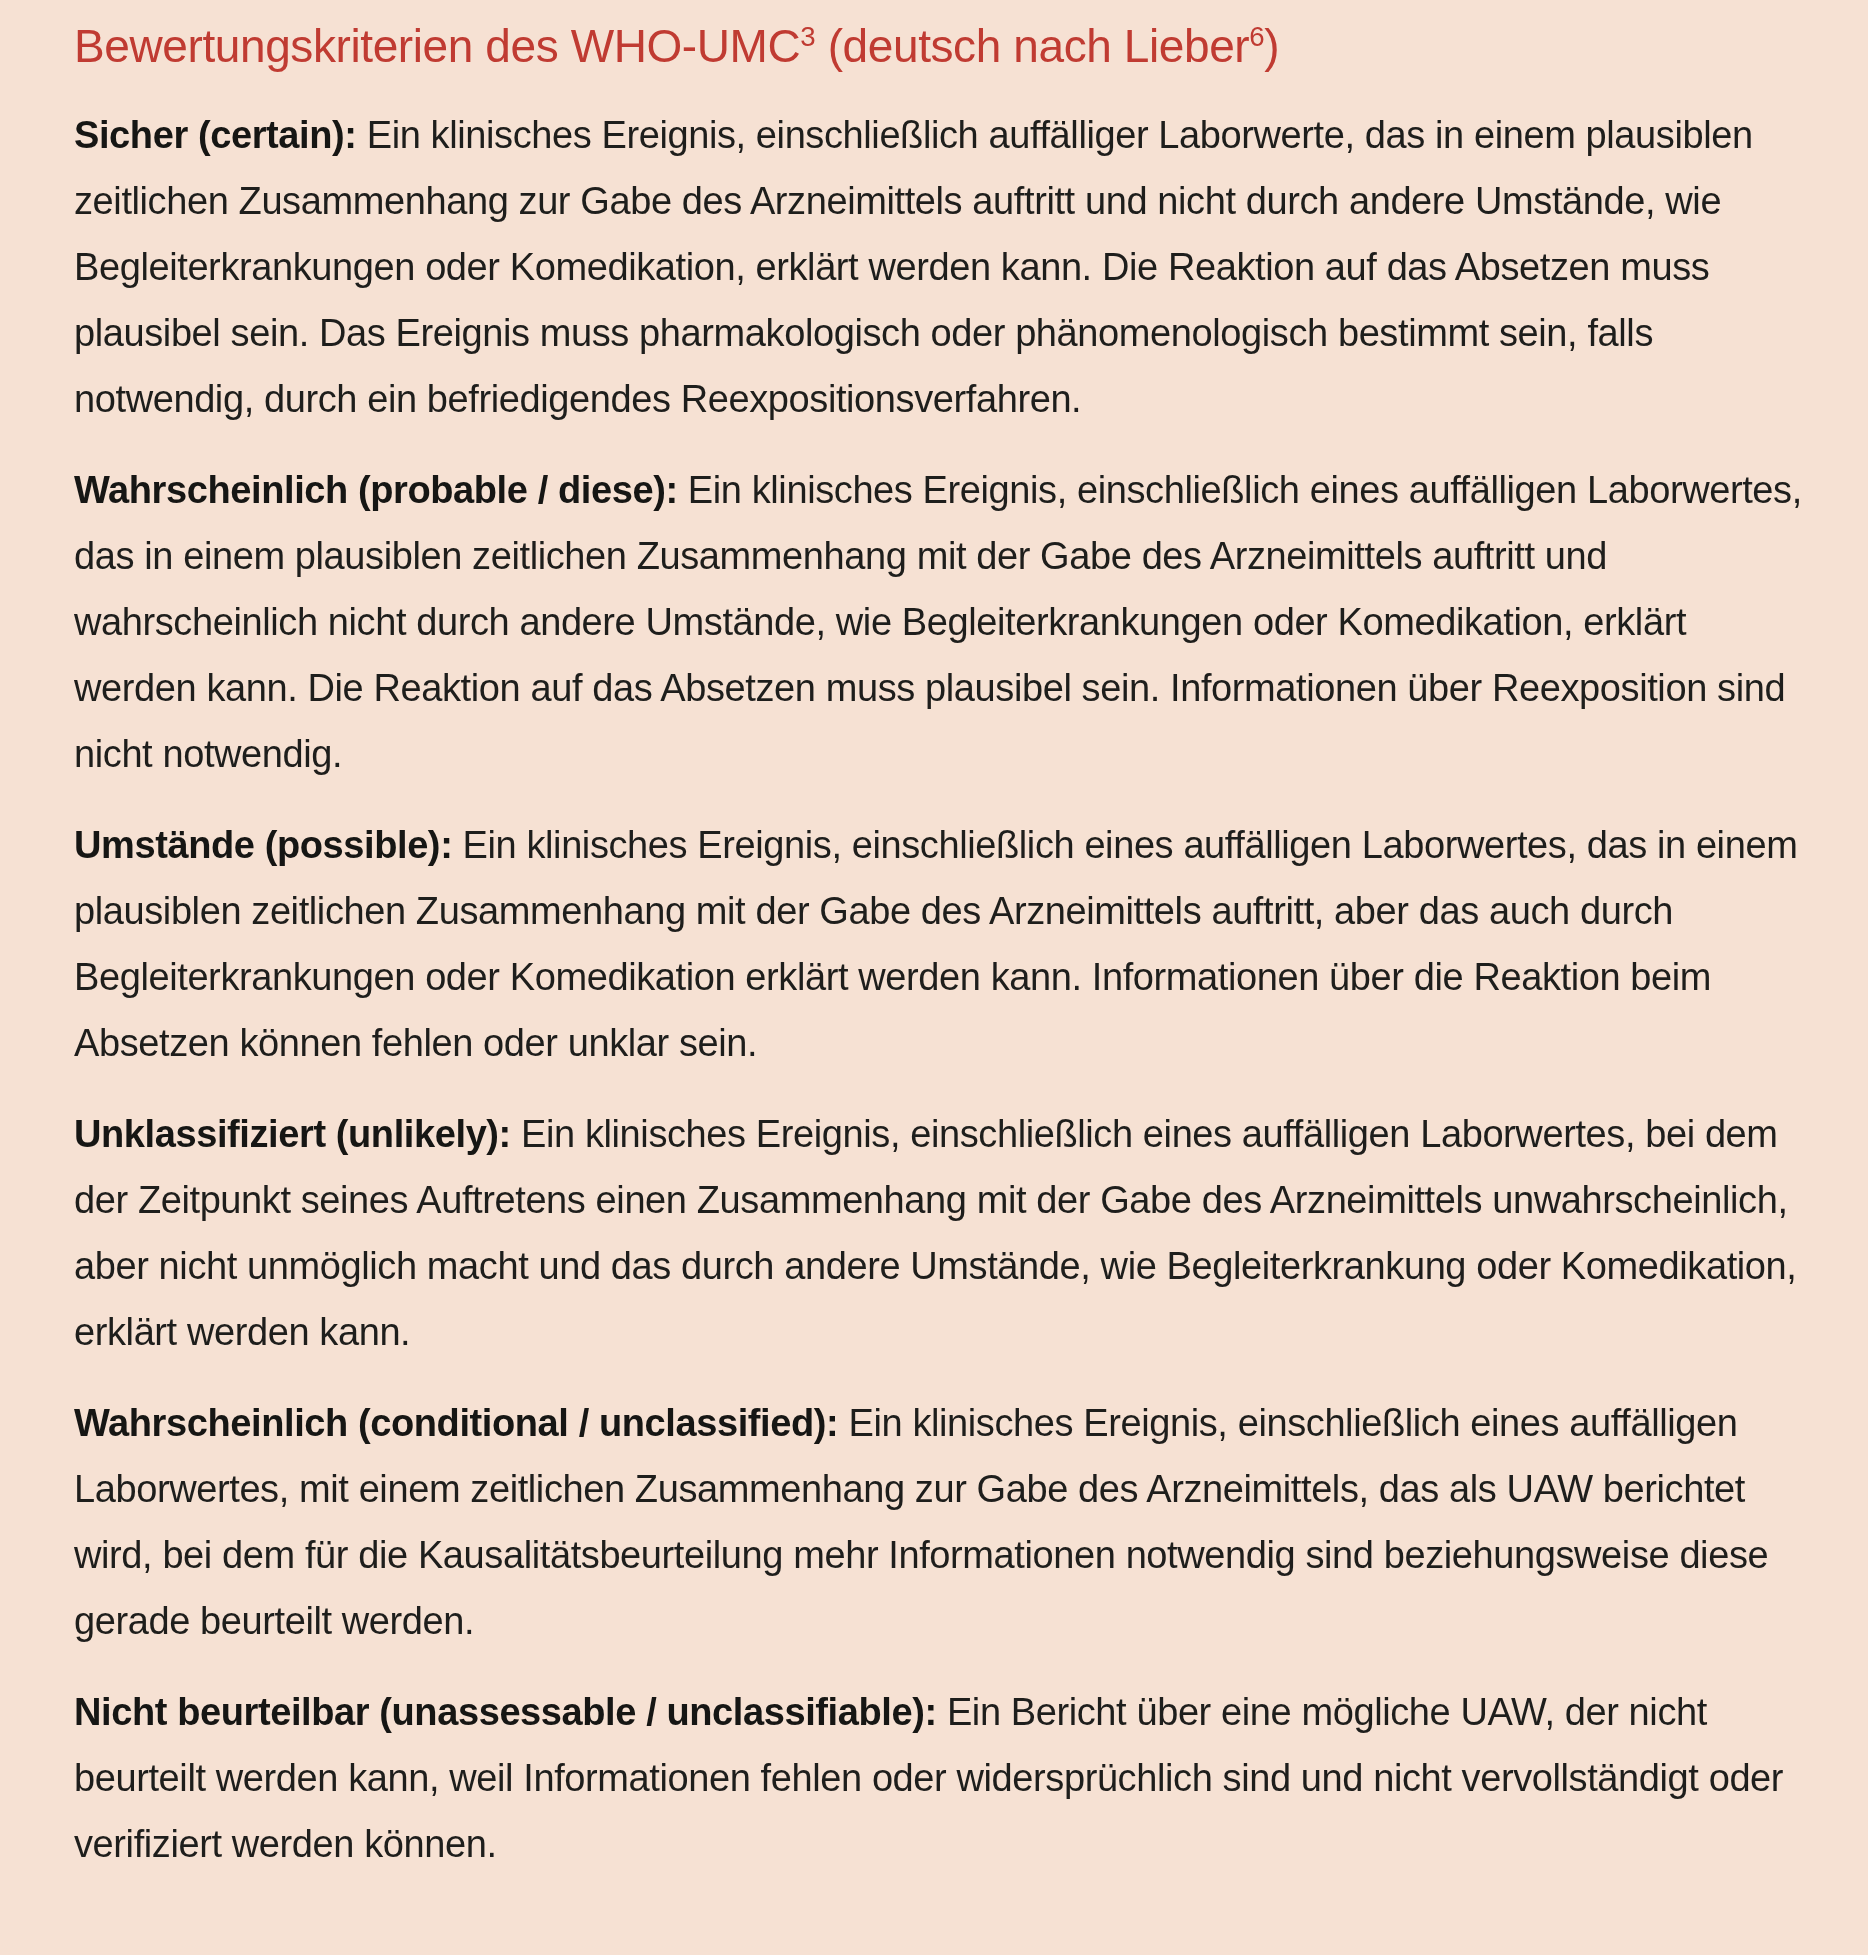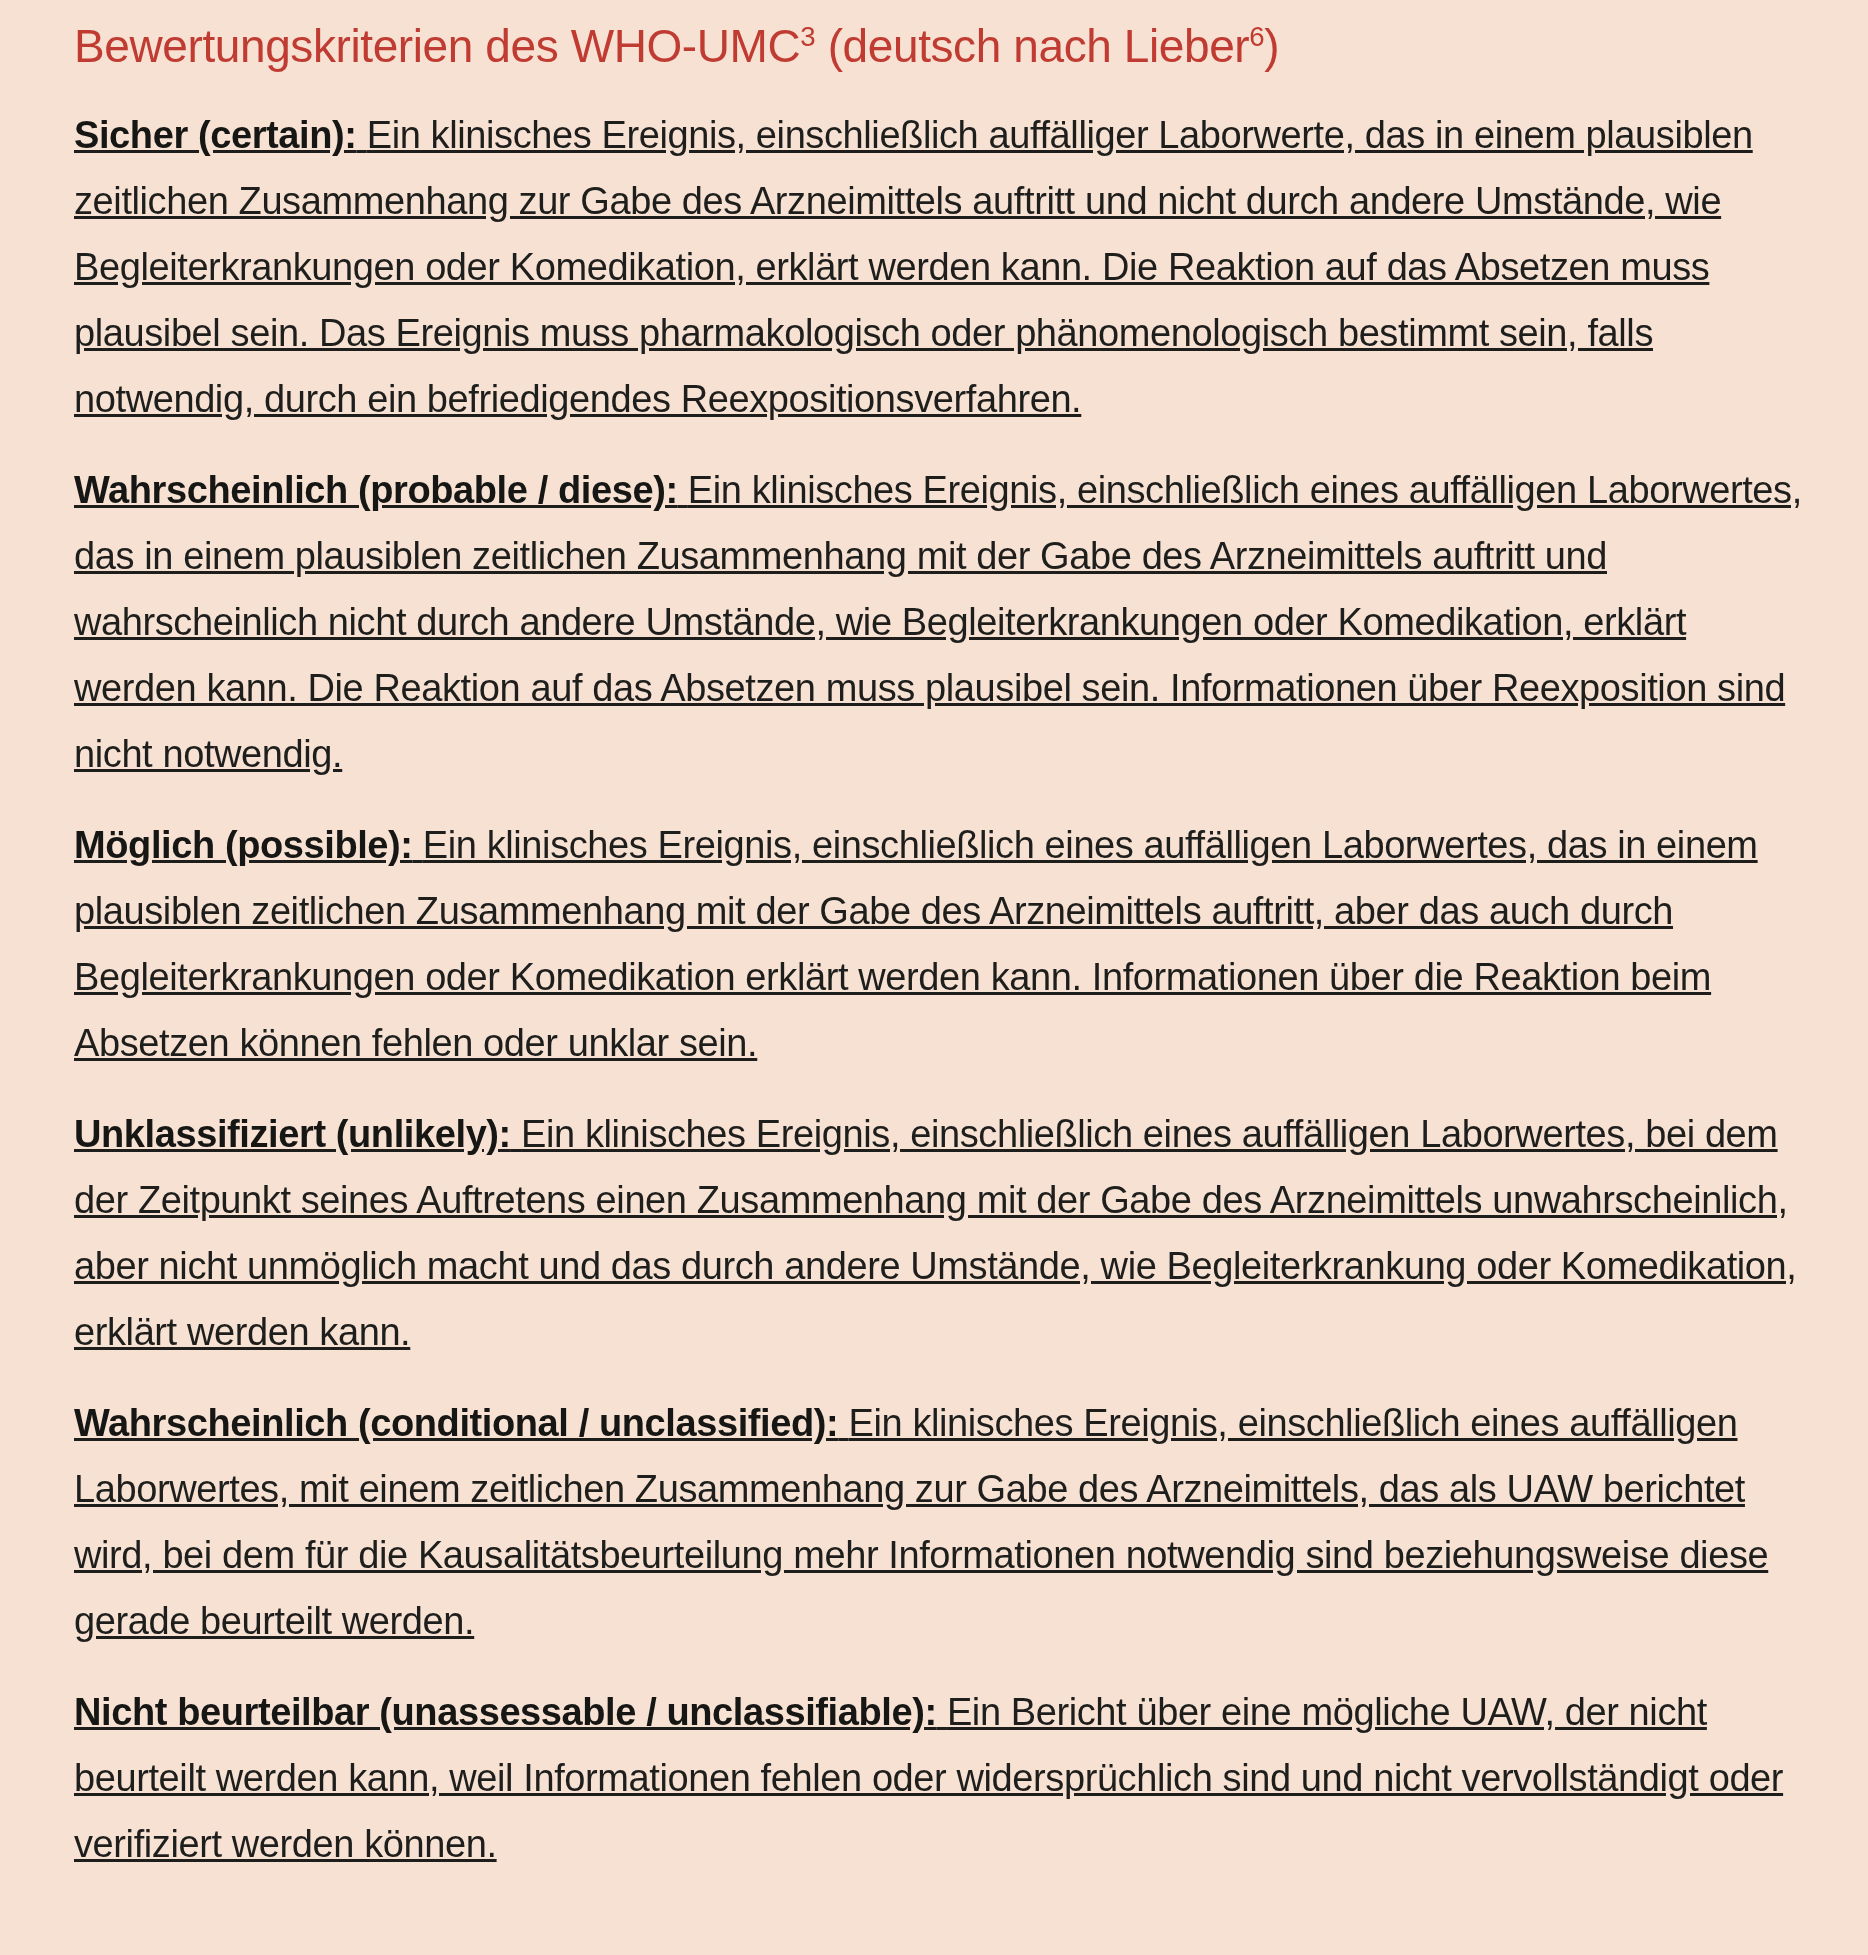--- a/index.html
+++ b/index.html
@@ -29,21 +29,20 @@
   .box-title sup {
     font-size: 60%;
     vertical-align: super;
     line-height: 0;
   }
   .entry {
     margin: 0 0 25px 0;
     font-size: 38px;
     line-height: 66px;
     letter-spacing: -0.4px;
-    text-decoration: underline;
   }
   .entry:last-child {
     margin-bottom: 0;
   }
   .term {
     font-weight: bold;
     color: #161614;
   }
 </style>
 </head>
@@ -57,21 +56,21 @@
     <strong class="term">Sicher (certain):</strong>
     <span>Ein klinisches Ereignis, einschließlich auffälliger Laborwerte, das in einem plausiblen zeitlichen Zusammenhang zur Gabe des Arzneimittels auftritt und nicht durch andere Umstände, wie Begleiterkrankungen oder Komedikation, erklärt werden kann. Die Reaktion auf das Absetzen muss plausibel sein. Das Ereignis muss pharmakologisch oder phänomenologisch bestimmt sein, falls notwendig, durch ein befriedigendes Reexpositionsverfahren.</span>
   </p>
 
   <p class="entry">
     <strong class="term">Wahrscheinlich (probable / diese):</strong>
     <span>Ein klinisches Ereignis, einschließlich eines auffälligen Laborwertes, das in einem plausiblen zeitlichen Zusammenhang mit der Gabe des Arzneimittels auftritt und wahrscheinlich nicht durch andere Umstände, wie Begleiterkrankungen oder Komedikation, erklärt werden kann. Die Reaktion auf das Absetzen muss plausibel sein. Informationen über Reexposition sind nicht notwendig.</span>
   </p>
 
   <p class="entry">
-    <strong class="term">Möglich (possible):</strong>
+    <strong class="term">Umstände (possible):</strong>
     <span>Ein klinisches Ereignis, einschließlich eines auffälligen Laborwertes, das in einem plausiblen zeitlichen Zusammenhang mit der Gabe des Arzneimittels auftritt, aber das auch durch Begleiterkrankungen oder Komedikation erklärt werden kann. Informationen über die Reaktion beim Absetzen können fehlen oder unklar sein.</span>
   </p>
 
   <p class="entry">
     <strong class="term">Unklassifiziert (unlikely):</strong>
     <span>Ein klinisches Ereignis, einschließlich eines auffälligen Laborwertes, bei dem der Zeitpunkt seines Auftretens einen Zusammenhang mit der Gabe des Arzneimittels unwahrscheinlich, aber nicht unmöglich macht und das durch andere Umstände, wie Begleiterkrankung oder Komedikation, erklärt werden kann.</span>
   </p>
 
   <p class="entry">
     <strong class="term">Wahrscheinlich (conditional / unclassified):</strong>

